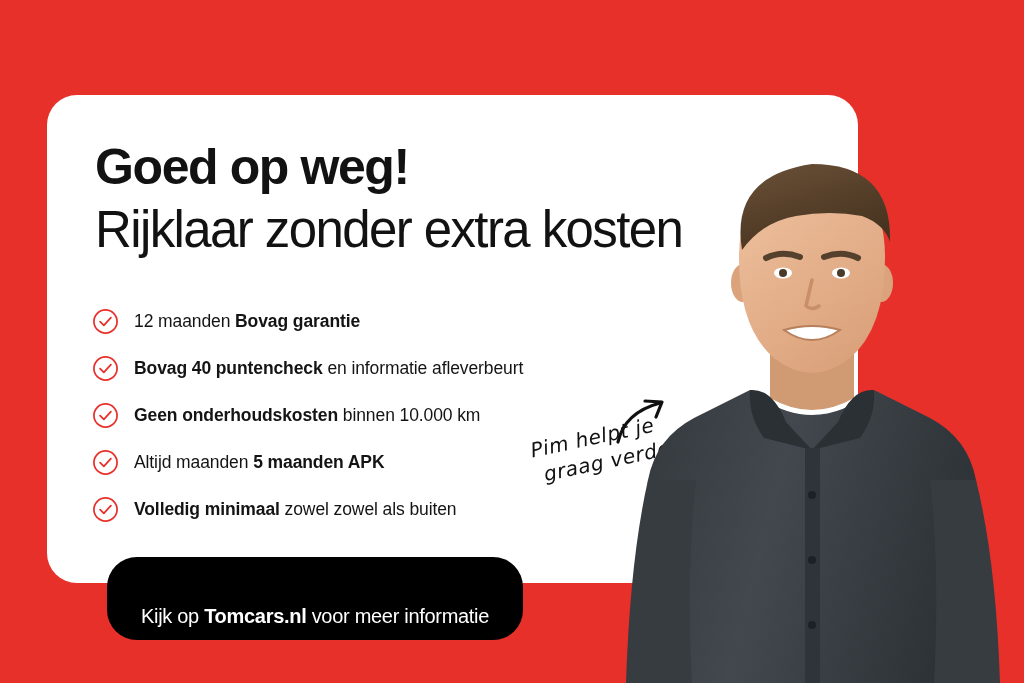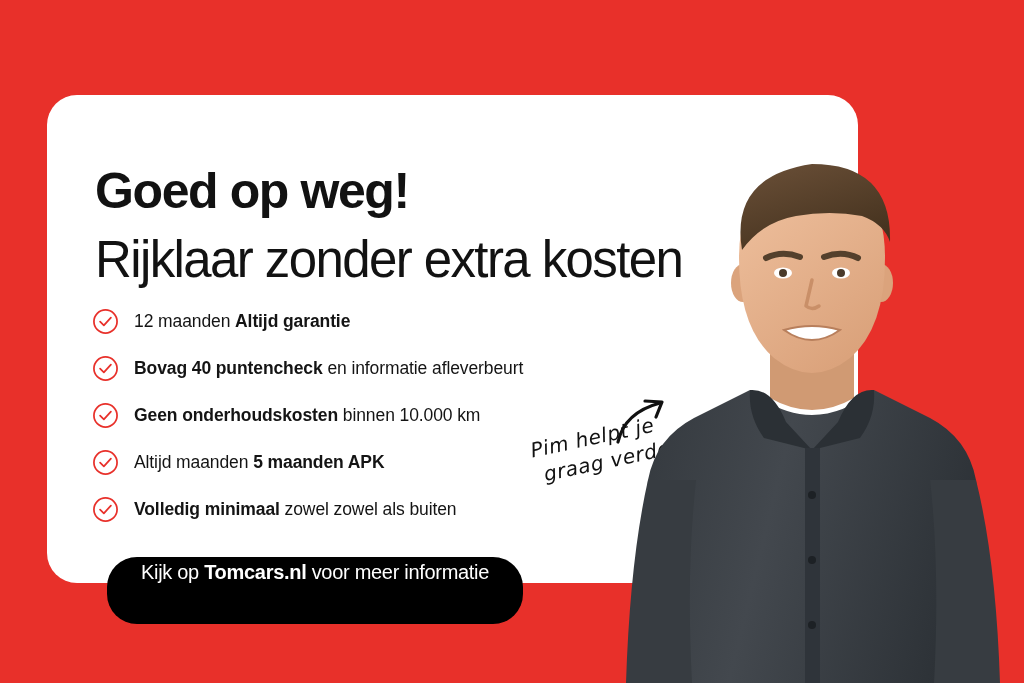--- a/index.html
+++ b/index.html
@@ -17,41 +17,41 @@
   
   .card{
     position:absolute;left:47px;top:95px;width:811px;height:488px;
     background:#ffffff;border-radius:30px;
   }
 
   
   .headline{position:absolute;left:95px;top:140px;width:700px;}
   .headline .l1{
     display:block;font-size:50px;line-height:54px;font-weight:bold;
-    color:#121212;letter-spacing:-1.4px;margin-top:24px;
+    color:#121212;letter-spacing:-1.4px;
   }
   .headline .l2{
     display:block;font-size:51px;line-height:56px;font-weight:300;
-    color:#121212;letter-spacing:-1.6px;margin-top:14px;
+    color:#121212;letter-spacing:-1.6px;margin-top:8px;
   }
 
   
   .bullets{position:absolute;left:92px;top:298px;}
   .bullet{display:flex;align-items:center;height:47px;}
   .check-icon{width:27px;height:27px;flex:0 0 27px;margin-right:15px;}
   .bullet-text{
     font-size:17.5px;color:#141414;letter-spacing:-0.1px;white-space:nowrap;
   }
   .bullet-text b{font-weight:bold;}
 
   
   .cta{
     position:absolute;left:107px;top:557px;height:59px;
-    display:flex;align-items:flex-start;
-    padding:4px 34px;background:#000000;border-radius:30px;
+    display:flex;align-items:flex-end;
+    padding:12px 34px;background:#000000;border-radius:30px;
   }
   .cta-text{font-size:20px;color:#ffffff;letter-spacing:-0.3px;white-space:nowrap;}
   .cta-text b{font-weight:bold;}
 
   
   .note{
     position:absolute;left:528px;top:438px;width:170px;
     transform:rotate(-12deg);transform-origin:left top;
   }
   .note-line{
@@ -108,21 +108,21 @@
     <span class="l2">Rijklaar zonder extra kosten</span>
   </div>
 
   <div class="bullets">
 
     <div class="bullet">
       <svg class="check-icon" viewBox="0 0 28 28">
         <circle cx="14" cy="14" r="12" fill="none" stroke="#e8302a" stroke-width="1.8"></circle>
         <path d="M8.4 14.2 L12.3 18 L19.6 9.9" fill="none" stroke="#e8302a" stroke-width="1.8" stroke-linecap="round" stroke-linejoin="round"></path>
       </svg>
-      <div class="bullet-text"><span>12 maanden </span><b>Altijd garantie</b><span></span></div>
+      <div class="bullet-text"><span>12 maanden </span><b>Bovag garantie</b><span></span></div>
     </div>
 
     <div class="bullet">
       <svg class="check-icon" viewBox="0 0 28 28">
         <circle cx="14" cy="14" r="12" fill="none" stroke="#e8302a" stroke-width="1.8"></circle>
         <path d="M8.4 14.2 L12.3 18 L19.6 9.9" fill="none" stroke="#e8302a" stroke-width="1.8" stroke-linecap="round" stroke-linejoin="round"></path>
       </svg>
       <div class="bullet-text"><span></span><b>Bovag 40 puntencheck</b><span> en informatie afleverbeurt</span></div>
     </div>
 

